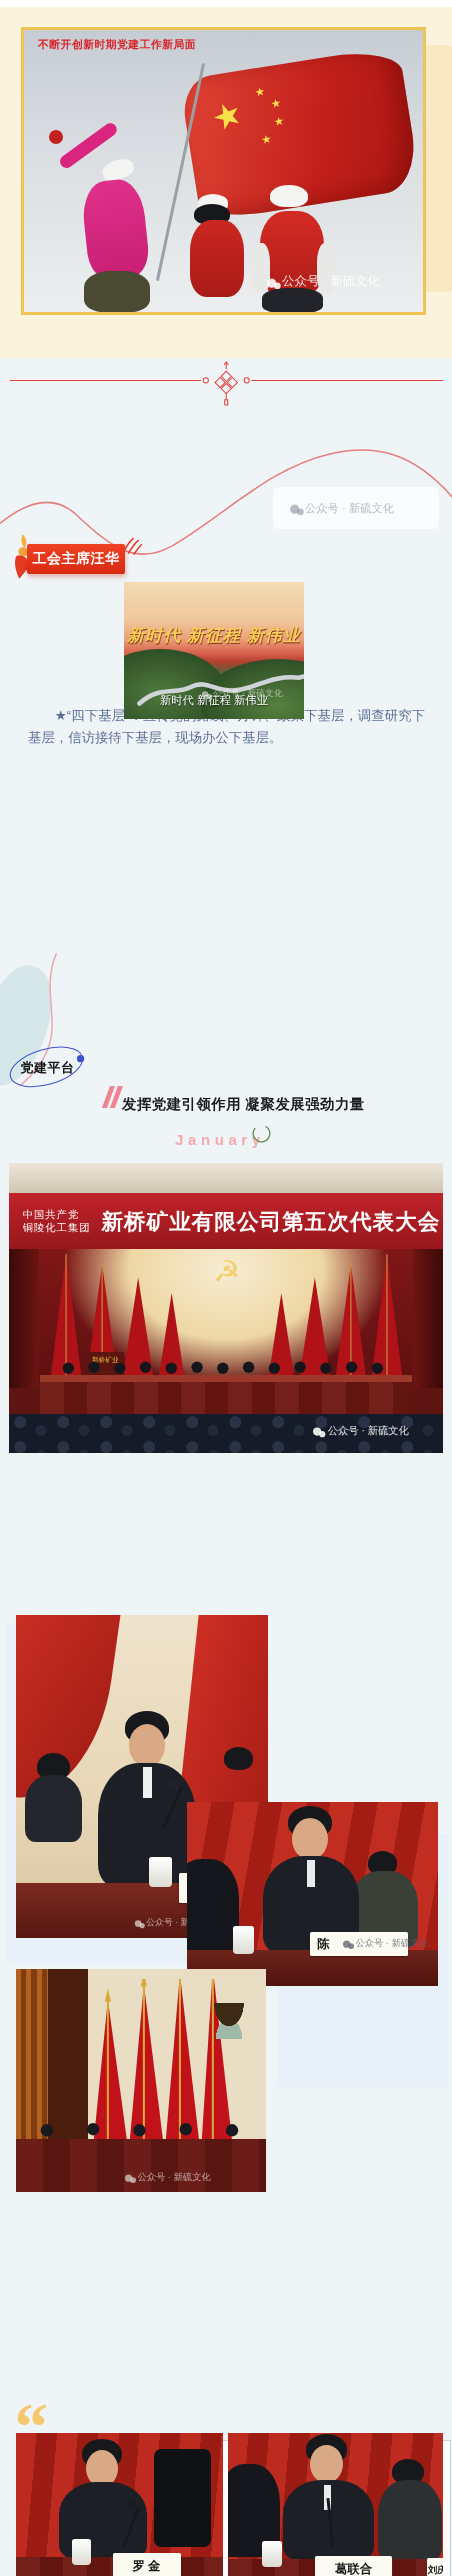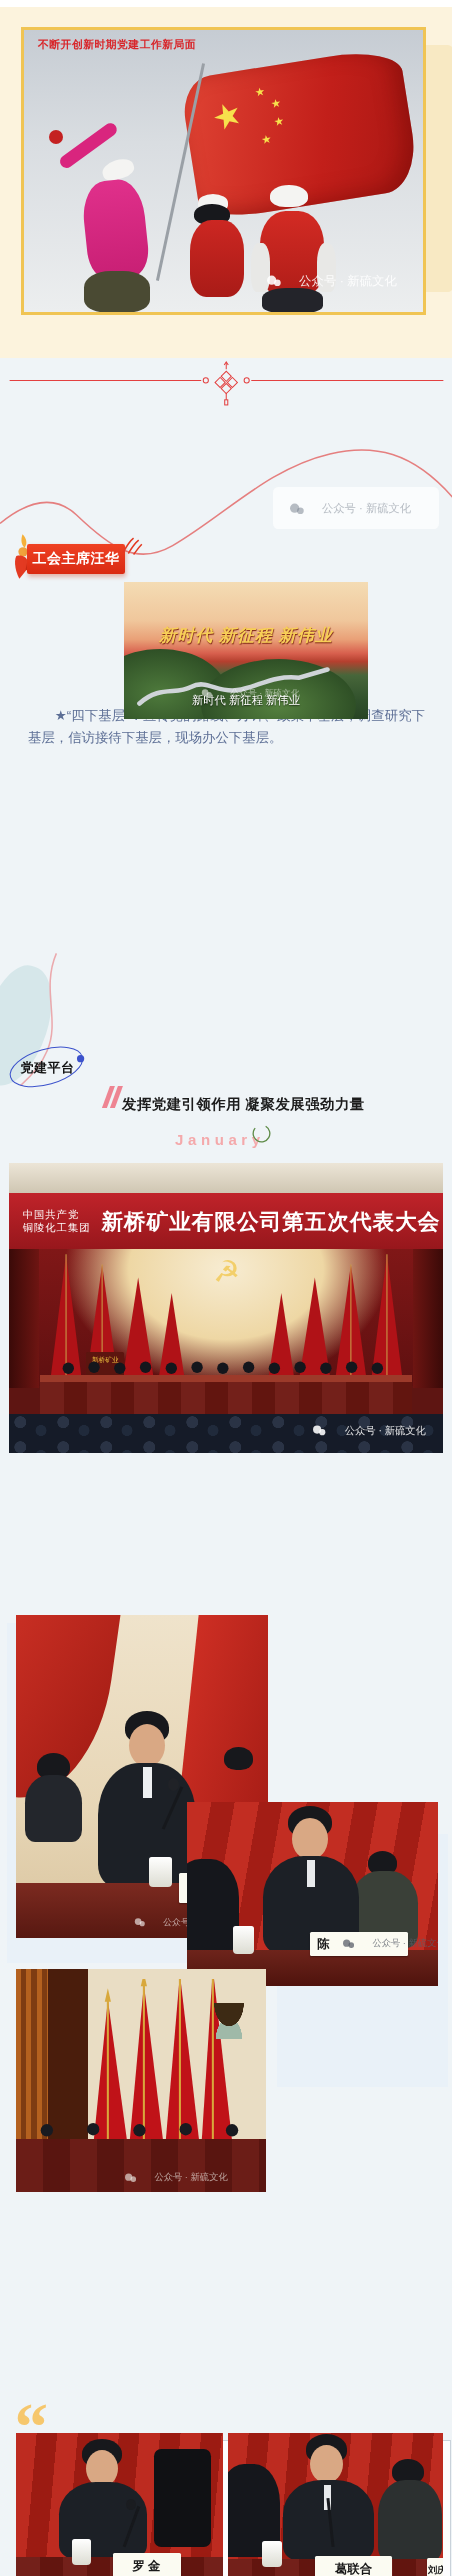--- a/index.html
+++ b/index.html
@@ -12,33 +12,33 @@
   
   .hero{left:20.6px;top:27px;width:399px;height:282px;border:3.1px solid #f0c453;overflow:hidden;z-index:2;
         background:linear-gradient(180deg,#c6ccd3 0%,#d9dde1 40%,#eceeef 100%);}
   .credit{left:14.4px;top:8.2px;font-size:10.8px;font-weight:bold;color:#d8262a;letter-spacing:0.5px;}
   .pole{left:155px;top:31px;width:2.6px;height:222px;background:#9aa0a6;transform:rotate(12deg);}
   .flag{left:165px;top:32px;width:222px;height:144px;background:linear-gradient(105deg,#e04434 0%,#c21f1a 60%,#a81713 100%);
         border-radius:14% 32% 16% 30% / 28% 18% 38% 14%;transform:rotate(-9deg);box-shadow:inset -9.3px -5.2px 20.6px rgba(120,10,5,.5);}
   .star{position:absolute;color:#f7e14c;}
   .fig{position:absolute;border-radius:40% 40% 30% 30%;}
   .cap{position:absolute;background:#f4f4f2;border-radius:50% 50% 40% 40%;}
-  .wm{position:absolute;display:flex;align-items:center;gap:18px;color:rgba(255,255,255,.88);font-size:10.3px;white-space:nowrap;}
+  .wm{position:absolute;display:flex;align-items:flex-end;gap:1px;color:rgba(255,255,255,.88);font-size:10.3px;white-space:nowrap;}
   .wm svg{flex:0 0 auto;}
   .wm.gray{color:rgba(125,135,148,.55);}
   .heroCap{left:0;top:318px;width:453px;text-align:center;font-size:14px;font-weight:bold;color:#2b6e5f;letter-spacing:1.5px;}
   
   .wmcard{left:273px;top:487px;width:166px;height:42px;background:rgba(251,252,253,.92);border-radius:5.2px;}
   .blob{left:-15.5px;top:964px;width:62px;height:124px;background:#d6e7ea;border-radius:48% 52% 55% 45%;transform:rotate(18deg);}
   
   .badgeBox{left:27px;top:544px;width:98px;height:30px;background:linear-gradient(180deg,#ef4123,#d92a12);border-radius:2.1px;
             display:flex;align-items:center;justify-content:center;color:#fff;font-size:14px;font-weight:bold;letter-spacing:0.5px;
             box-shadow:1px 2.1px 4.1px rgba(200,60,30,.35);z-index:3;}
   
-  .wall{left:124px;top:582px;width:244px;height:137px;overflow:hidden;
+  .wall{left:124px;top:582px;width:180px;height:137px;overflow:hidden;
         background:linear-gradient(180deg,#f4dcb4 0%,#f0c79c 28%,#e9a077 42%,#d8604e 52%,#b5402f 58%,#47663a 68%,#31512c 86%,#274424 100%);}
   .wallTitle{left:0;top:42px;width:100%;text-align:center;font-size:17px;font-weight:bold;font-style:italic;color:#f8cf57;
              letter-spacing:1px;text-shadow:0.5px 1px 1px #7a1f10;}
   .wallCap{left:0;top:111px;width:100%;text-align:center;color:#fff;font-size:11.3px;text-shadow:0 0.5px 1.5px rgba(0,0,0,.65);}
   .hill{position:absolute;border-radius:50%;}
   
   .para{left:28px;width:397px;font-size:13.4px;line-height:21.6px;color:#5c6e95;text-align:justify;text-indent:2em;}
   
   .pLabel{left:20.6px;top:1059px;font-size:13px;font-weight:bold;color:#141414;letter-spacing:0.5px;z-index:3;}
   .slash{position:absolute;width:4.6px;height:21.6px;background:#ee8492;transform:skewX(-20deg);}

